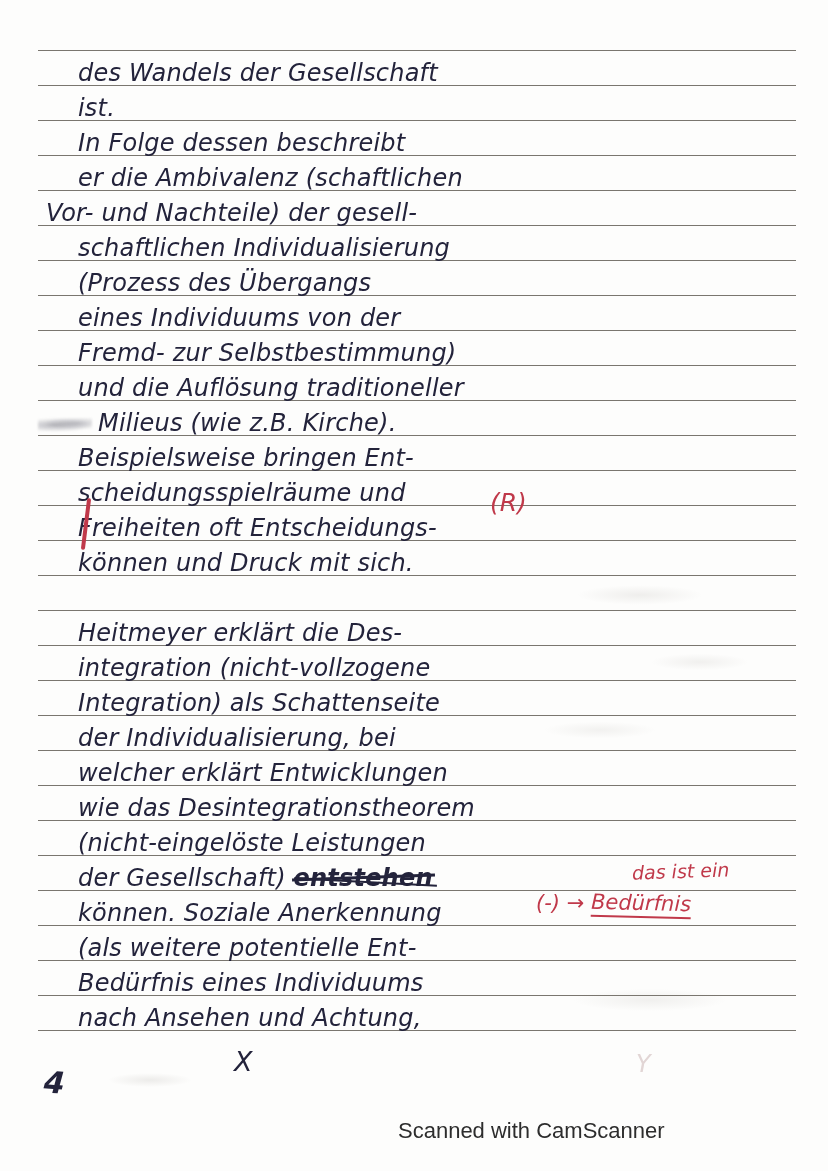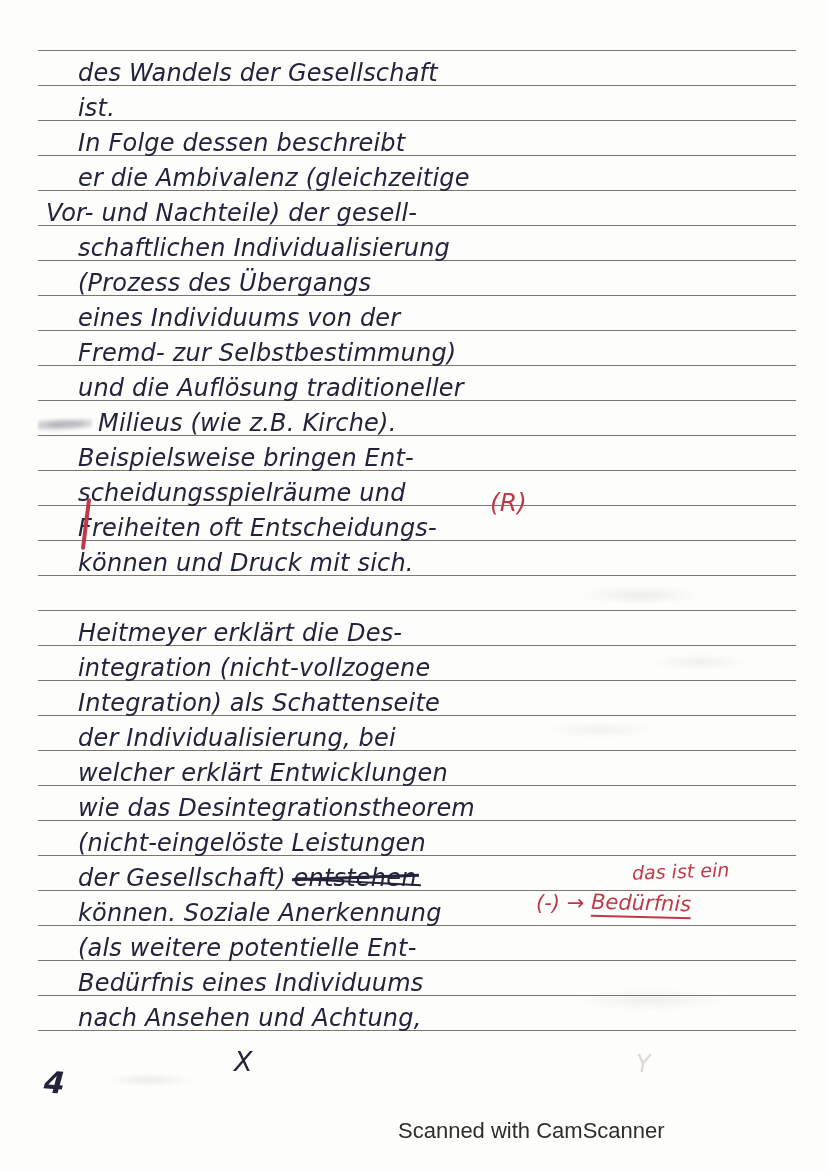--- a/index.html
+++ b/index.html
@@ -28,21 +28,21 @@
   }
   .hw{
     position:absolute;bottom:0px;left:40px;
     font-style:italic;
     font-size:24px;line-height:1;
     letter-spacing:0.2px;
     color:#23233b;
     white-space:pre;
   }
   .hw .red{color:#c0394a;}
-  .scribble{position:relative;display:inline-block;}
+  .scribble{position:relative;display:inline-block;font-weight:bold;}
   .scribble::before{
     content:"";position:absolute;left:-2px;right:-2px;top:42%;height:2.5px;
     background:#23233b;transform:rotate(-2deg);
   }
   .scribble::after{
     content:"";position:absolute;left:0;right:-4px;top:62%;height:2px;
     background:#23233b;transform:rotate(3deg);
   }
   .smudge{
     display:inline-block;width:54px;height:13px;margin-right:6px;
@@ -83,21 +83,21 @@
       <div class="row">
         <span class="hw"><span>des Wandels der Gesellschaft</span></span>
       </div>
       <div class="row">
         <span class="hw"><span>ist.</span></span>
       </div>
       <div class="row">
         <span class="hw"><span>In Folge dessen beschreibt</span></span>
       </div>
       <div class="row">
-        <span class="hw"><span>er die Ambivalenz (gleichzeitige</span></span>
+        <span class="hw"><span>er die Ambivalenz (schaftlichen</span></span>
       </div>
       <div class="row">
         <span class="hw" style="left: 8px;"><span>Vor- und Nachteile) der gesell-</span></span>
       </div>
       <div class="row">
         <span class="hw"><span>schaftlichen Individualisierung</span></span>
       </div>
       <div class="row">
         <span class="hw"><span>(Prozess des Übergangs</span></span>
       </div>

